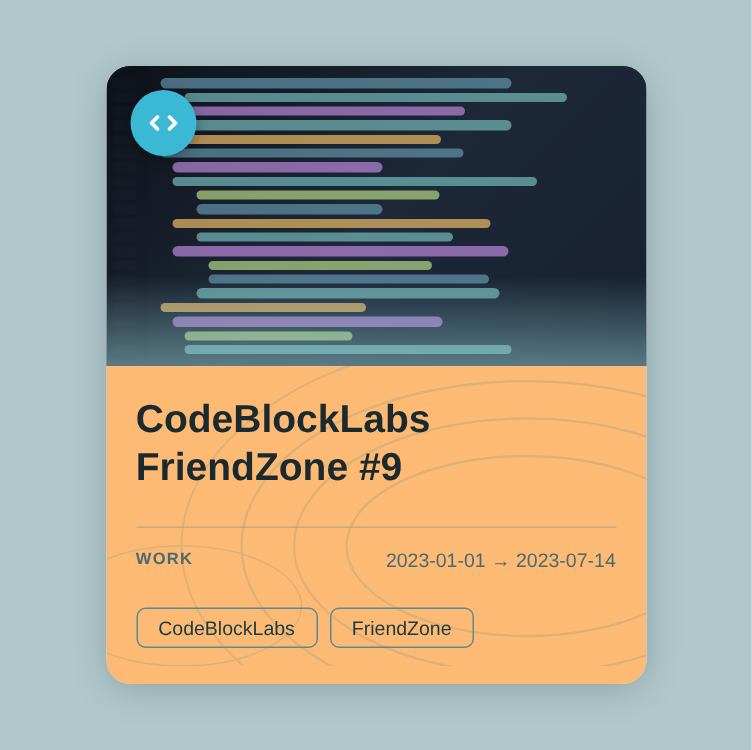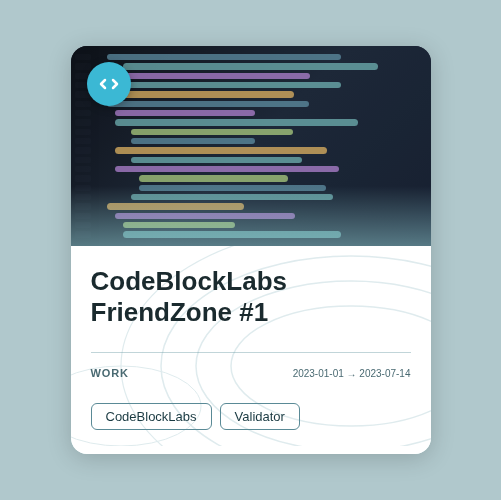--- a/index.html
+++ b/index.html
@@ -121,21 +121,21 @@
 
     .arrow-icon svg {
       width: 24px;
       height: 24px;
     }
 
     
     .card-body {
       padding: 20px 20px 24px;
       position: relative;
-      background: #ffffff;
+      background: #fdba74;
       overflow: hidden;
     }
 
     .topo-lines {
       position: absolute;
       inset: 0;
       opacity: 0.15;
       pointer-events: none;
     }
 
@@ -169,21 +169,21 @@
 
     .meta-label {
       font-size: 11px;
       font-weight: 700;
       letter-spacing: 0.08em;
       color: #4a6a72;
       text-transform: uppercase;
     }
 
     .meta-date {
-      font-size: 10px;
+      font-size: 13px;
       color: #4a6a72;
       font-weight: 500;
     }
 
     .tags-row {
       display: flex;
       flex-wrap: wrap;
       gap: 8px;
       position: relative;
       z-index: 1;
@@ -264,29 +264,29 @@
     <svg class="topo-lines" viewBox="0 0 360 200" preserveAspectRatio="none">
       <ellipse cx="280" cy="120" rx="120" ry="60" fill="none" stroke="#2a7a8a" stroke-width="1.5"></ellipse>
       <ellipse cx="280" cy="120" rx="155" ry="85" fill="none" stroke="#2a7a8a" stroke-width="1.5"></ellipse>
       <ellipse cx="280" cy="120" rx="190" ry="110" fill="none" stroke="#2a7a8a" stroke-width="1.5"></ellipse>
       <ellipse cx="280" cy="120" rx="230" ry="140" fill="none" stroke="#2a7a8a" stroke-width="1.2"></ellipse>
       <ellipse cx="50" cy="160" rx="80" ry="40" fill="none" stroke="#2a7a8a" stroke-width="1"></ellipse>
     </svg>
 
     <div class="card-title">
       <span>CodeBlockLabs</span><br>
-      <span>FriendZone #1</span>
+      <span>FriendZone #9</span>
     </div>
 
     <div class="divider"></div>
 
     <div class="meta-row">
       <span class="meta-label">WORK</span>
       <span class="meta-date">2023-01-01 → 2023-07-14</span>
     </div>
 
     <div class="tags-row">
     <div class="tag">CodeBlockLabs</div>
-        <div class="tag">Validator</div>
+        <div class="tag">FriendZone</div>
       </div>
 
   </div>
 </div>
 
 </body></html>

